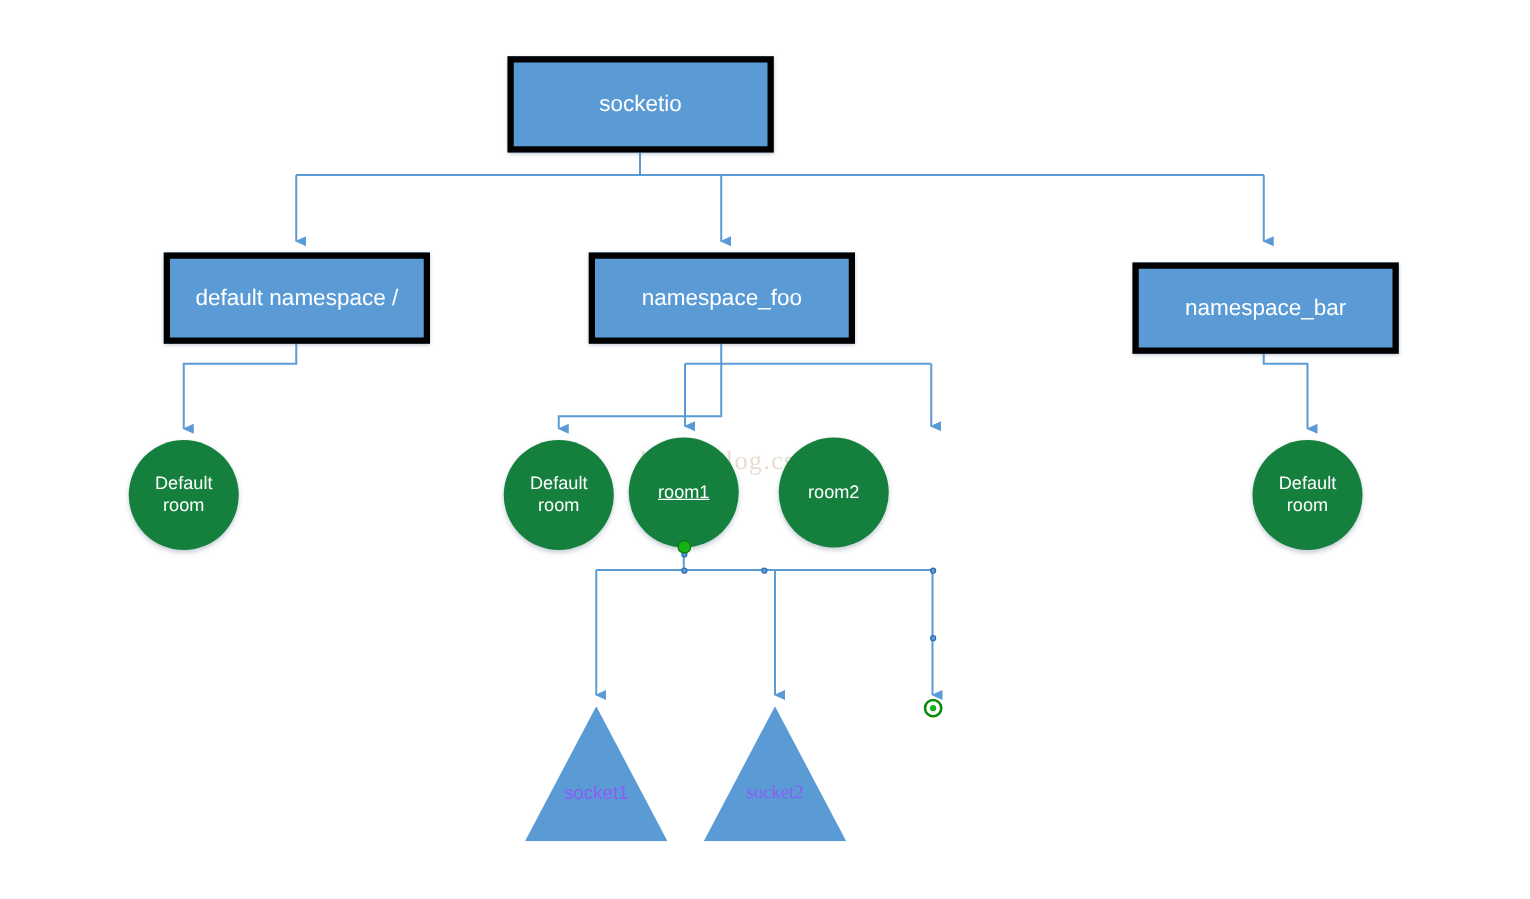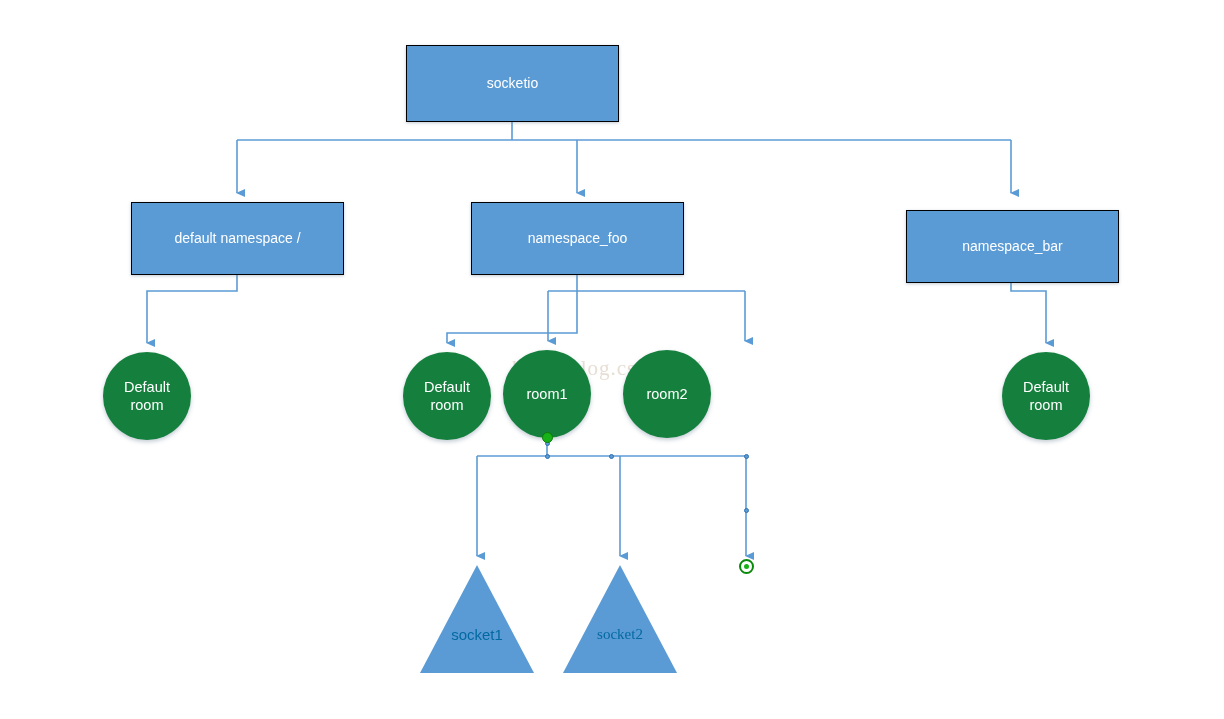--- a/index.html
+++ b/index.html
@@ -29,40 +29,40 @@
     box-sizing: border-box;
     color: #ffffff;
     display: flex;
     align-items: center;
     justify-content: center;
     text-align: center;
     line-height: 1.25;
   }
   .box {
     background: #5B9BD5;
-    border: 1px solid #000000;
+    border: 5px solid #000000;
     box-shadow: 0 1px 3px rgba(120,140,160,0.45);
-    font-size: 14px;
+    font-size: 18px;
   }
   .circle {
     background: #15803d;
     border-radius: 50%;
     box-shadow: 0 2px 4px rgba(120,140,160,0.45);
     font-size: 14.5px;
   }
   .tri-wrap {
     position: absolute;
   }
   .tri-wrap svg { display: block; }
   .tri-label {
     position: absolute;
     left: 0;
     width: 100%;
     text-align: center;
-    color: #0369a1;
+    color: #8b5cf6;
     font-size: 15px;
     pointer-events: none;
   }
   #watermark {
     position: absolute;
     left: 512px;
     top: 356px;
     font-family: "Liberation Serif", serif;
     font-size: 21px;
     letter-spacing: 1px;
@@ -168,21 +168,21 @@
     </span>
   </div>
 
   <div class="node circle" style="left:403px; top:352px; width:88px; height:88px;">
     <span>
       <span>Default</span><br>
       <span>room</span>
     </span>
   </div>
 
-  <div class="node circle" style="left:503px; top:350px; width:88px; height:88px;">
+  <div class="node circle" style="left:503px; top:350px; width:88px; height:88px;text-decoration:underline;">
     <span>room1</span>
   </div>
 
   <div class="node circle" style="left:623px; top:350px; width:88px; height:88px;text-align:right;">
     <span>room2</span>
   </div>
 
   <div class="node circle" style="left:1002px; top:352px; width:88px; height:88px;">
     <span>
       <span>Default</span><br>

